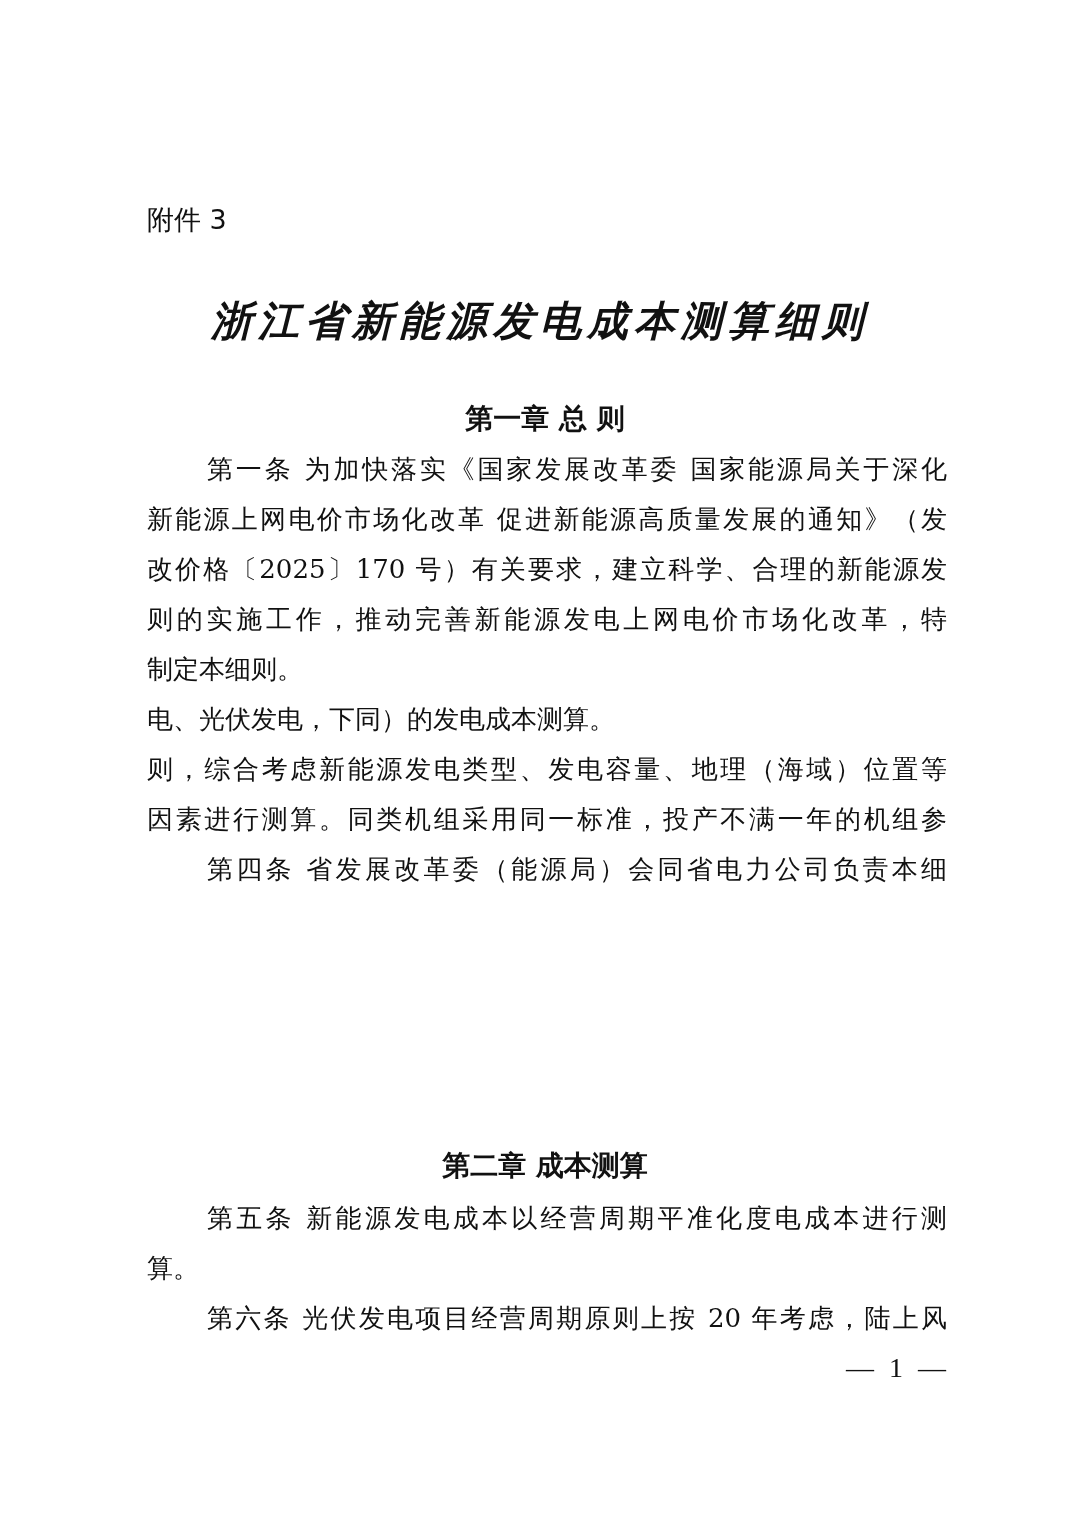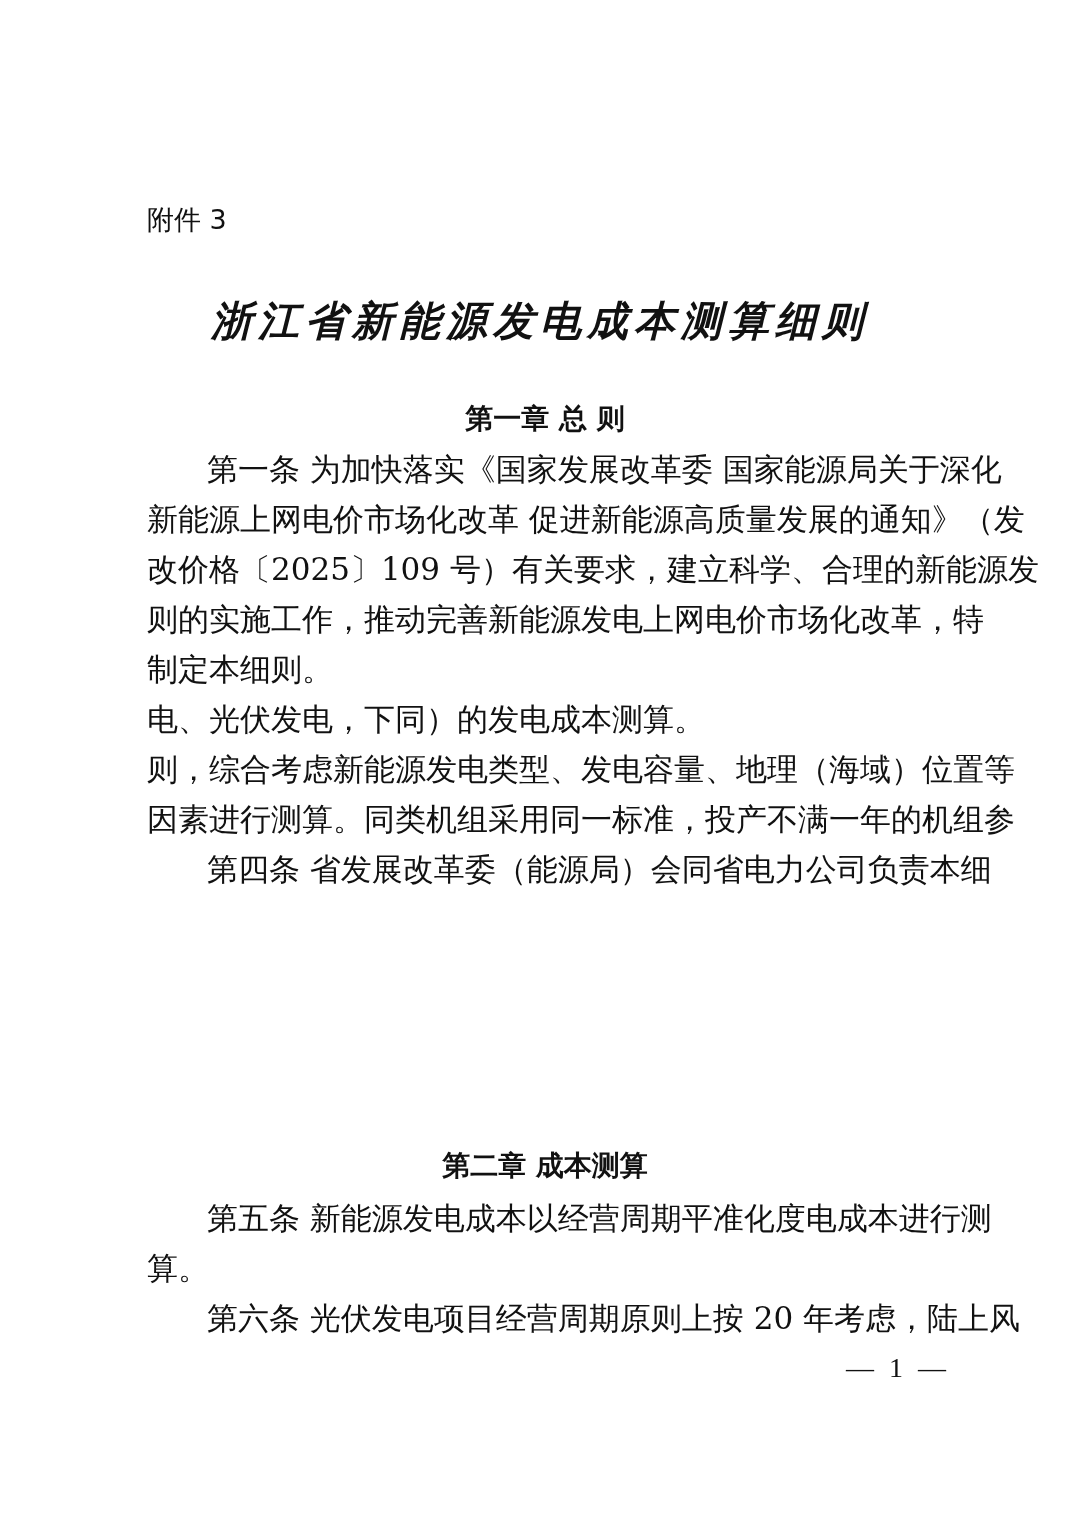--- a/index.html
+++ b/index.html
@@ -8,21 +8,21 @@
   .page { position: absolute; left: 0; top: 0; width: 1080px; height: 1527px; background: #fff; }
   .attachment { position: absolute; left: 147px; top: 200px; font-size: 27px; line-height: 40px;
                 font-family: "DejaVu Sans", "Liberation Sans", sans-serif; letter-spacing: 0px; }
   .doc-title { position: absolute; left: 0; width: 1080px; top: 296px; text-align: center;
                font-size: 41px; line-height: 50px; letter-spacing: 6px; font-style: italic;
                font-family: "DejaVu Serif", "Liberation Serif", serif; font-weight: bold; }
   .chapter { position: absolute; left: 0; width: 1090px; text-align: center; font-size: 28px;
              line-height: 44px; font-weight: bold;
              font-family: "DejaVu Sans", "Liberation Sans", sans-serif; }
   .body-block { position: absolute; left: 147px; width: 800px; }
-  .line { display: block; height: 50px; line-height: 50px; font-size: 31px; white-space: nowrap;
+  .line { display: block; height: 50px; line-height: 50px; font-size: 26px; white-space: nowrap;
           text-align: justify; text-align-last: justify; }
   .line.last { text-align-last: left; }
   .line.indent { padding-left: 60px; }
   .page-num { position: absolute; left: 820px; top: 1348px; width: 130px; font-size: 28px;
               line-height: 40px; text-align: right; letter-spacing: 4px;
               font-family: "Liberation Serif", serif; }
 </style>
 </head>
 <body>
 
@@ -31,21 +31,21 @@
   <div class="attachment">附件 3</div>
 
   <div class="doc-title">浙江省新能源发电成本测算细则</div>
 
   <div class="chapter" style="top:397px;">第一章 总 则</div>
 
   <div class="body-block" style="top:444px;">
     <div>
       <span class="line indent">第一条  为加快落实《国家发展改革委 国家能源局关于深化</span>
       <span class="line">新能源上网电价市场化改革 促进新能源高质量发展的通知》（发</span>
-      <span class="line">改价格〔2025〕109 号）有关要求，建立科学、合理的新能源发</span>
+      <span class="line">改价格〔2025〕170 号）有关要求，建立科学、合理的新能源发</span>
       <span class="line">则的实施工作，推动完善新能源发电上网电价市场化改革，特</span>
       <span class="line last">制定本细则。</span>
     </div>
     <div>
       <span class="line last">电、光伏发电，下同）的发电成本测算。</span>
     </div>
     <div>
       <span class="line">则，综合考虑新能源发电类型、发电容量、地理（海域）位置等</span>
       <span class="line">因素进行测算。同类机组采用同一标准，投产不满一年的机组参</span>
     </div>

